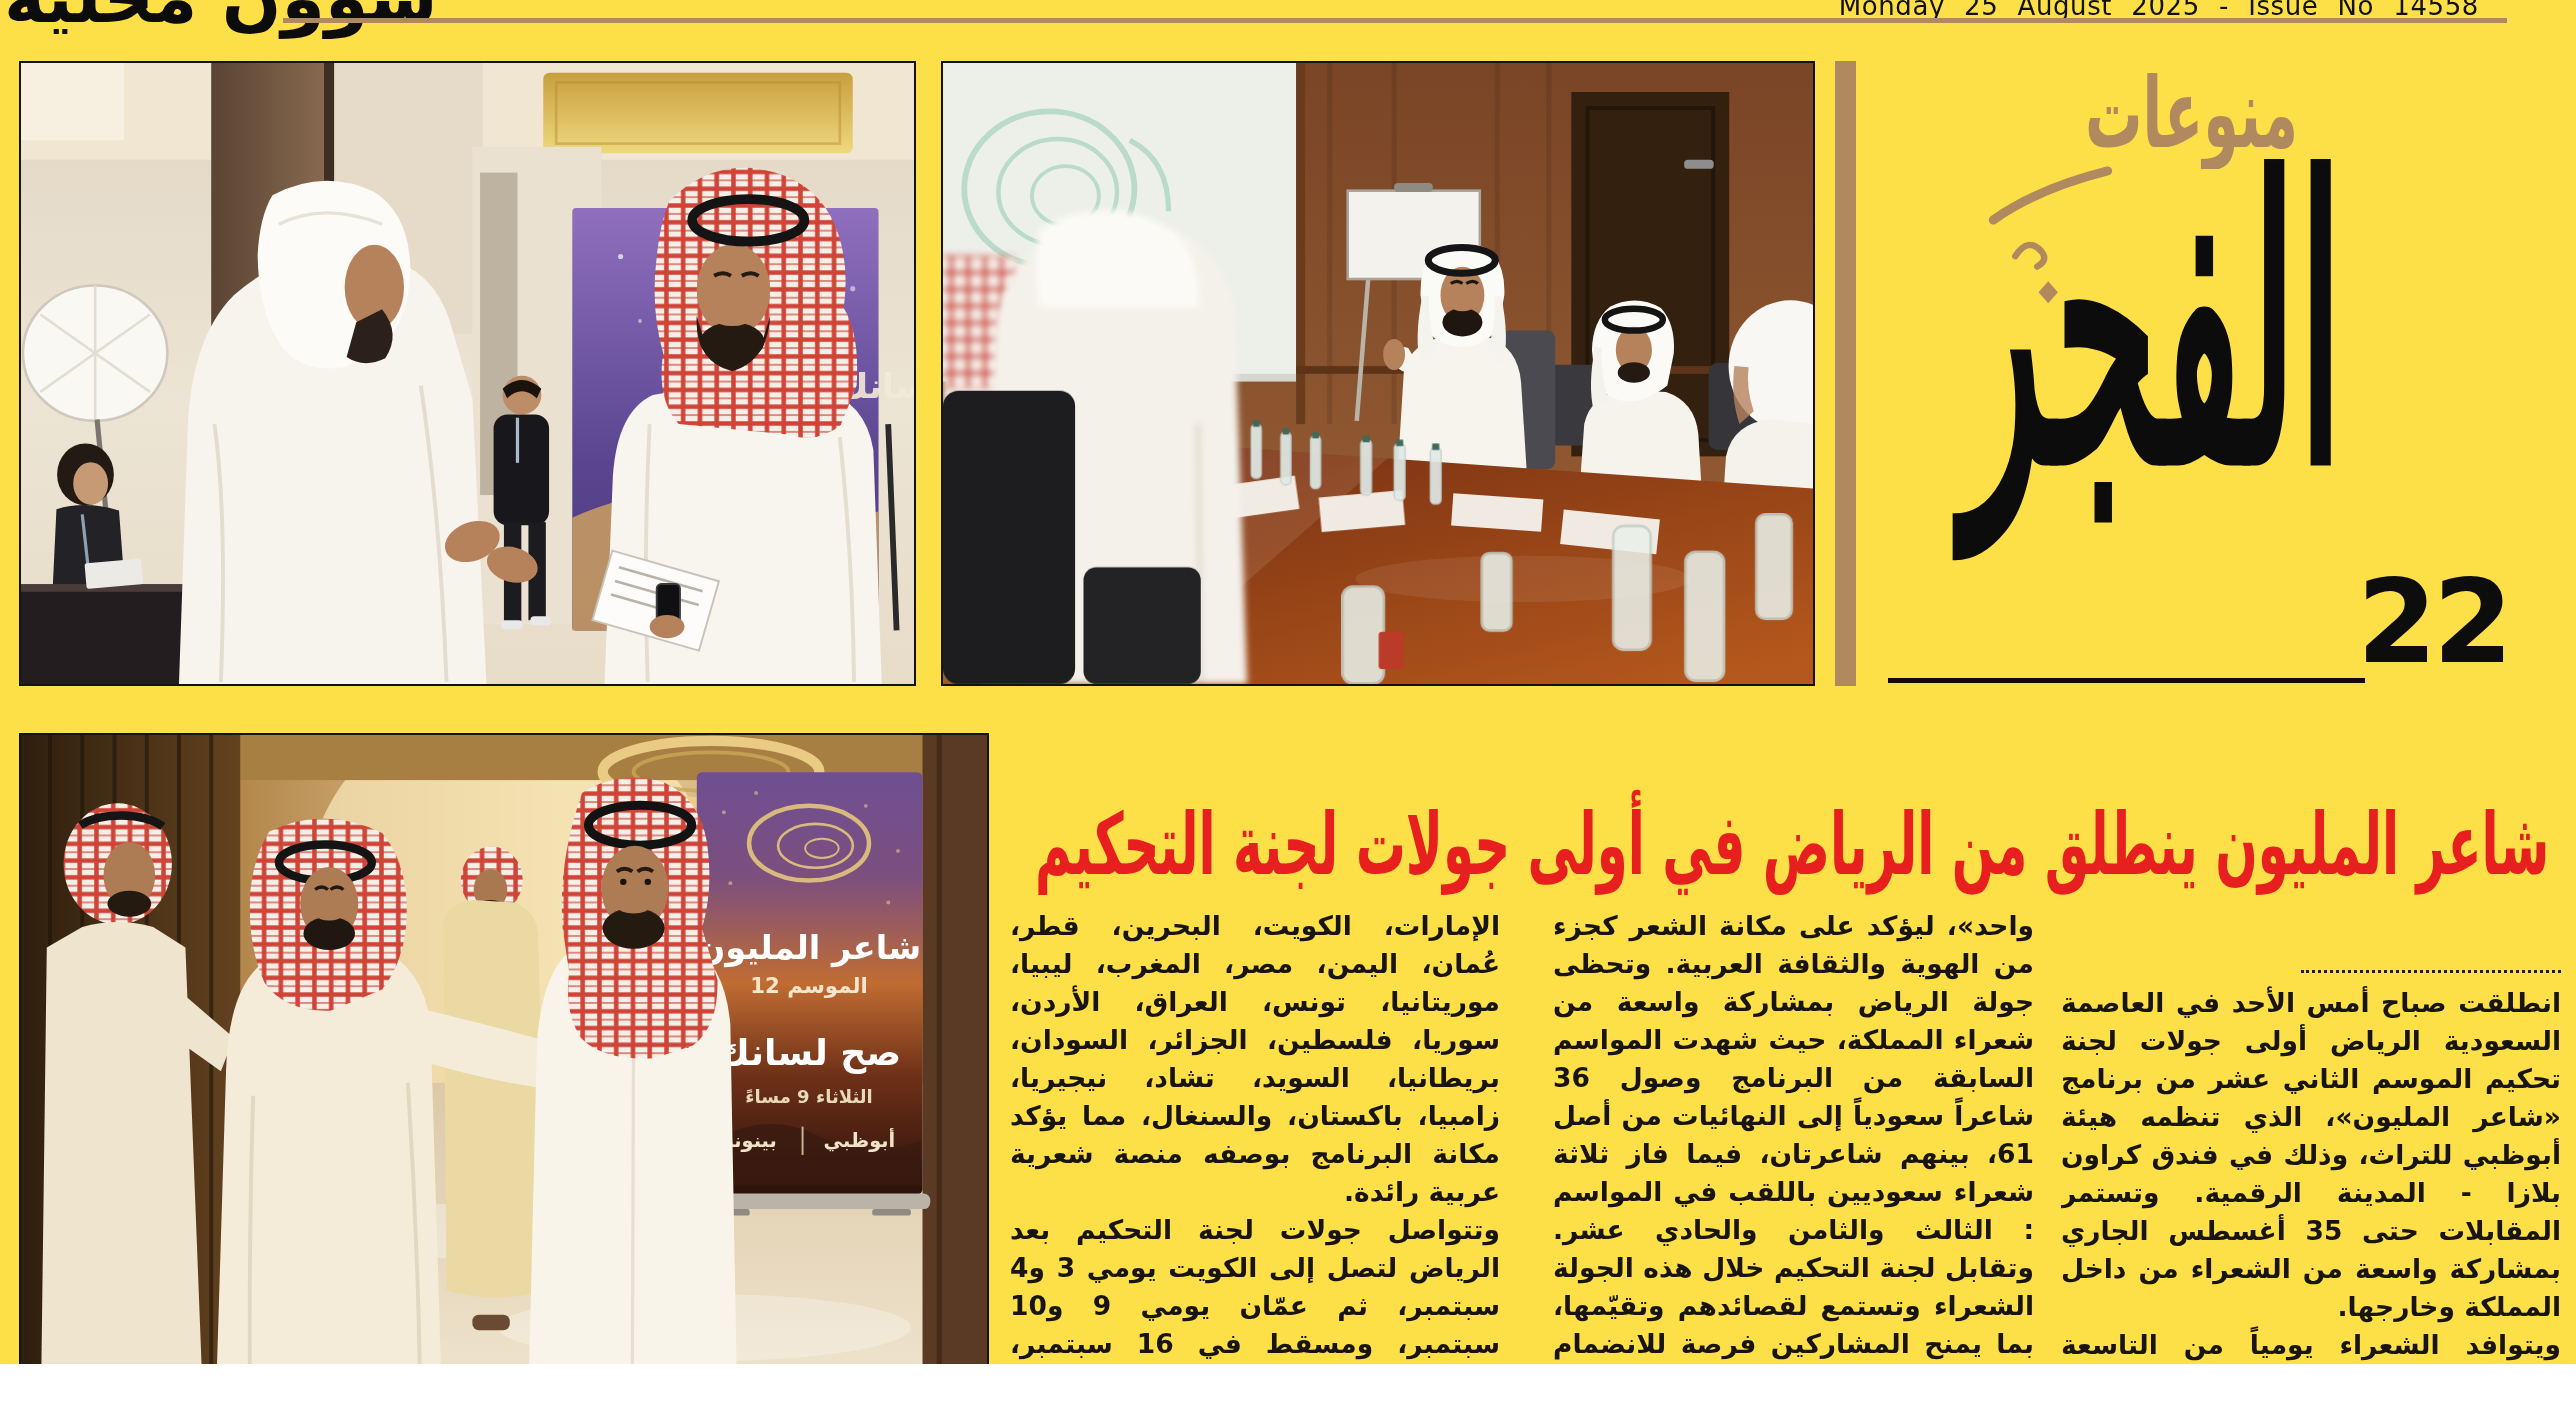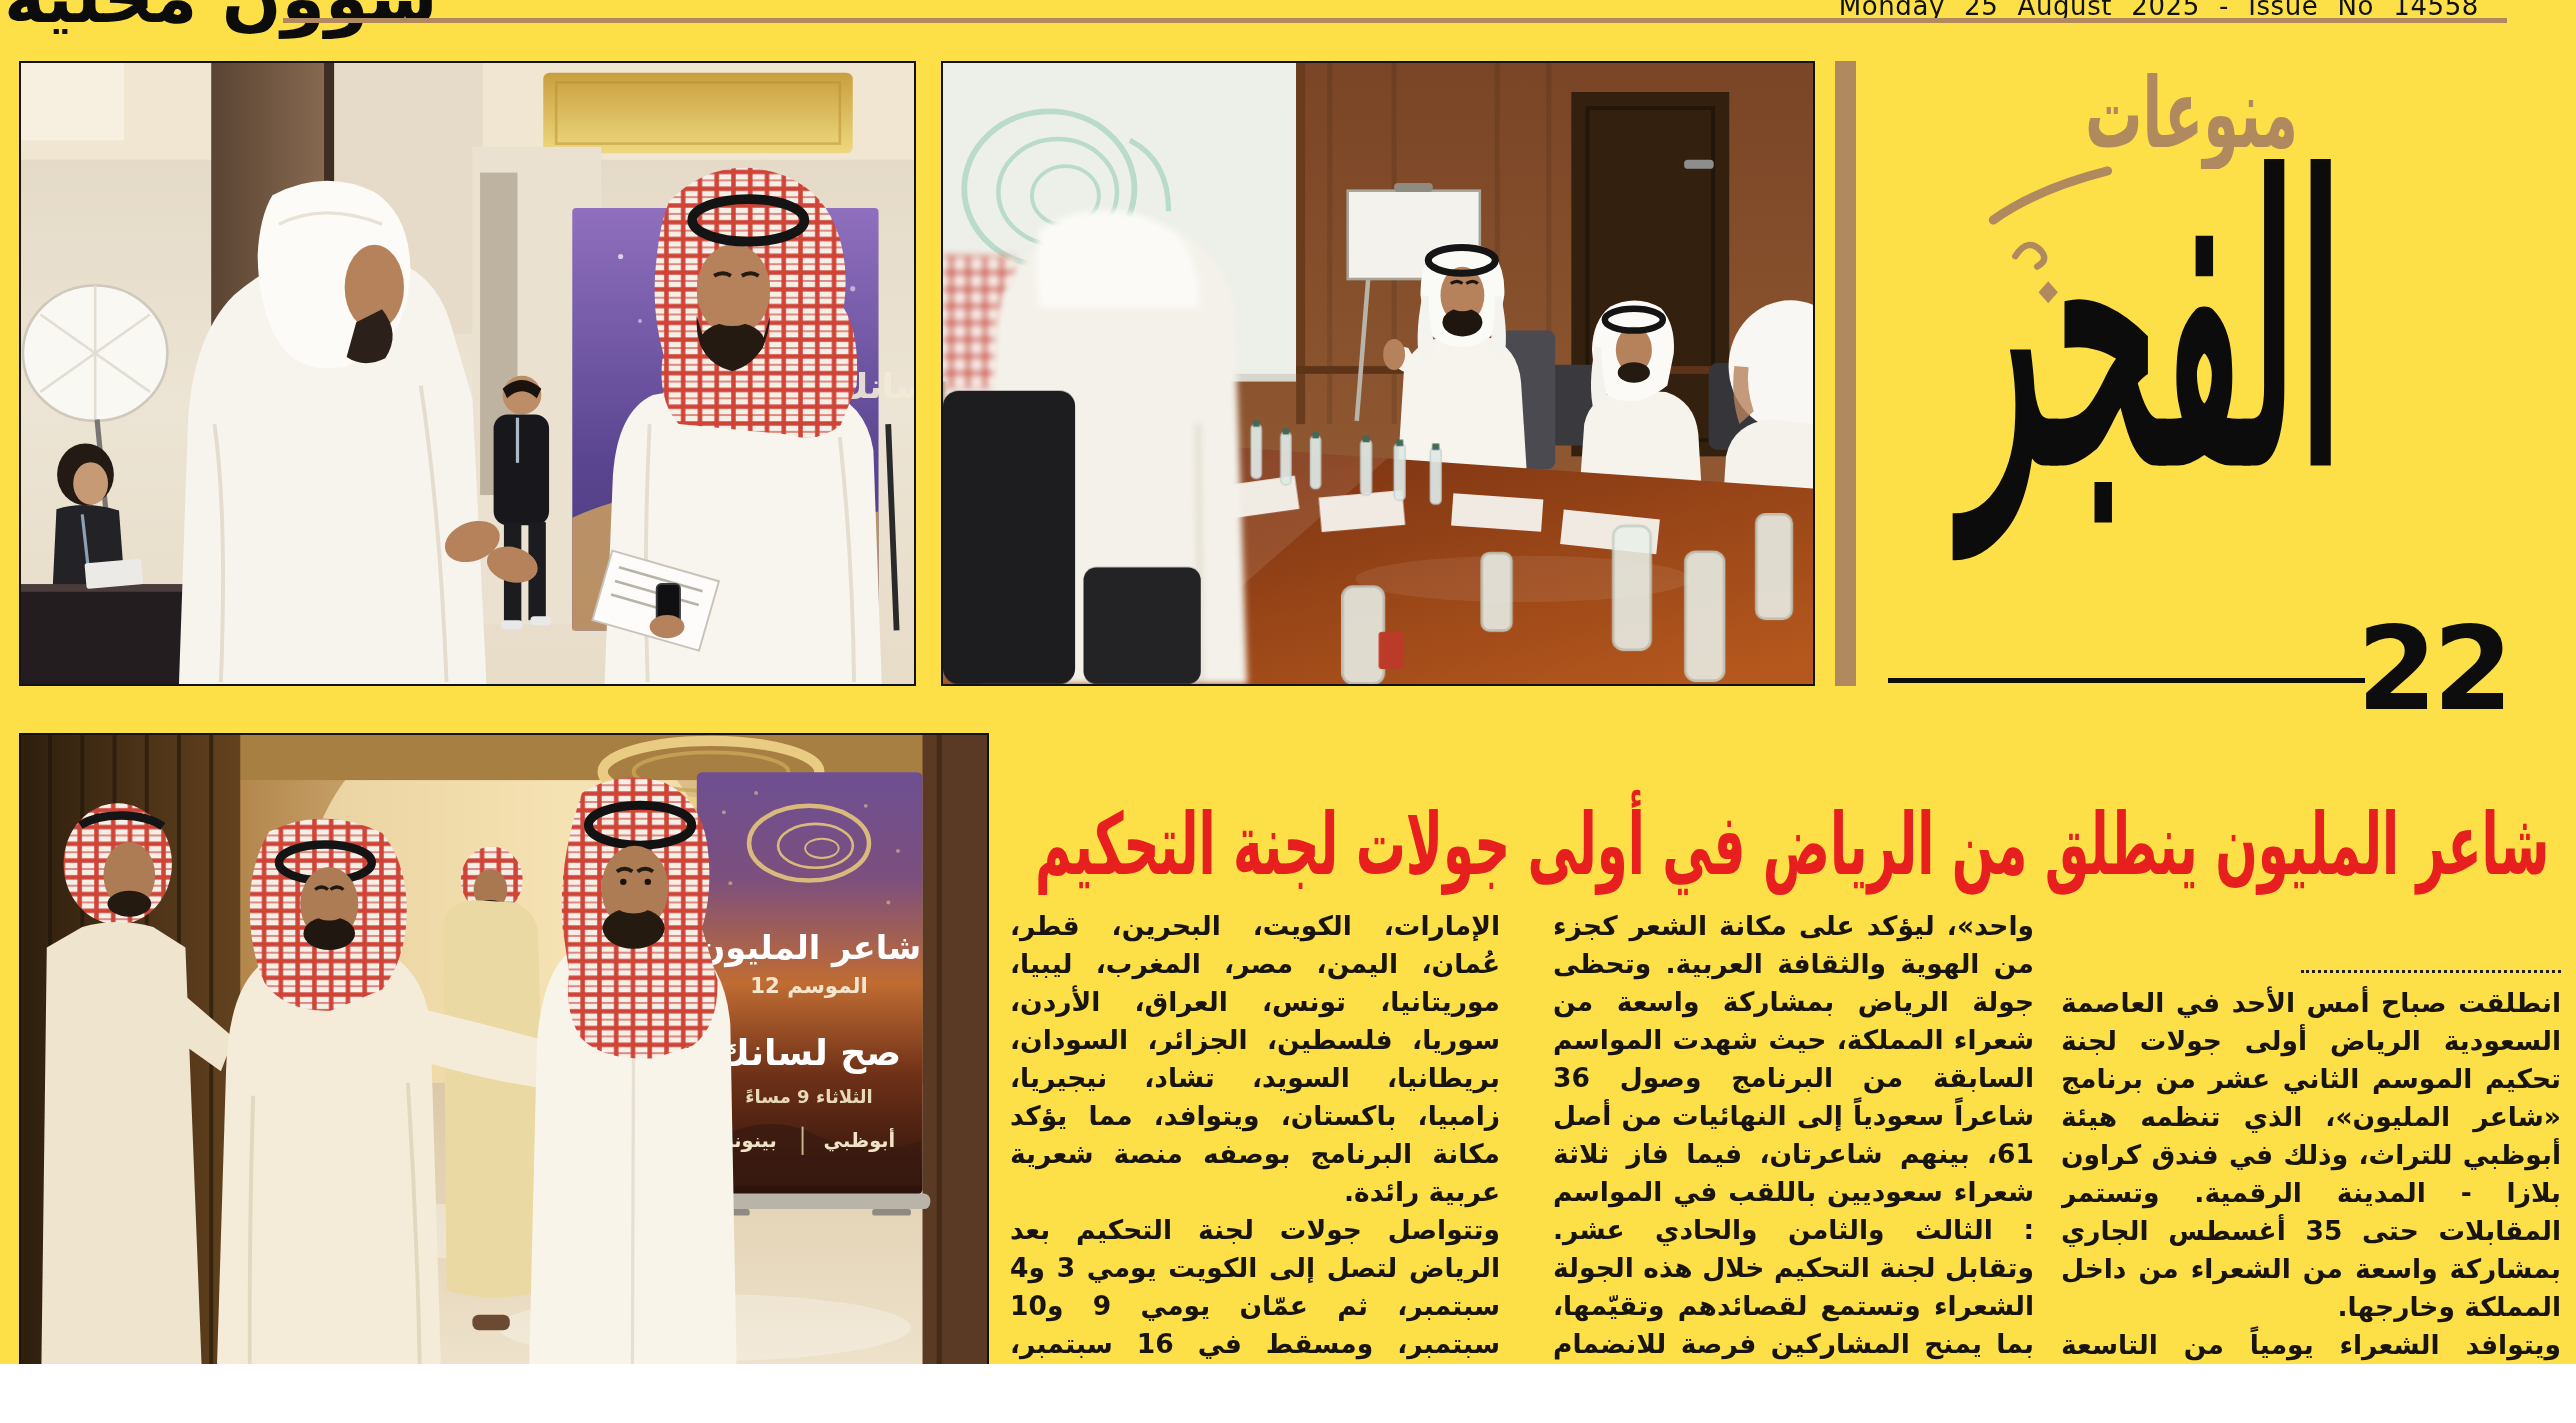--- a/index.html
+++ b/index.html
@@ -7,21 +7,21 @@
         font-family:"DejaVu Sans",sans-serif;text-decoration:underline;}
   .abs{position:absolute;}
   .photo{position:absolute;border:2.6px solid #121212;box-sizing:border-box;overflow:hidden;background:#e8e0d2;}
   .photo svg{display:block;width:100%;height:100%;}
   .masthead{position:absolute;left:3.9px;top:-43px;direction:rtl;font-weight:800;font-size:70px;
             color:#0c0c0c;letter-spacing:-1.3px;white-space:nowrap;}
   .dateline{position:absolute;right:97px;top:-9px;font-size:26px;color:#111;white-space:nowrap;
             word-spacing:10.3px;letter-spacing:0.6px;}
   .toprule{position:absolute;left:283px;top:17.5px;width:2224px;height:5.8px;background:#b1895f;}
   .vbar{position:absolute;left:1835px;top:61px;width:21px;height:625px;background:#b1895f;}
-  .pageno{position:absolute;left:2357px;top:612px;width:139px;text-align:left;
+  .pageno{position:absolute;left:2357px;top:565px;width:139px;text-align:left;
           font-size:115px;font-weight:800;letter-spacing:-3.9px;color:#0d0d0d;line-height:1;}
   .pagenorule{position:absolute;left:1888px;top:678px;width:477px;height:4.5px;background:#0d0d0d;}
   .kicker{position:absolute;left:1099px;top:700px;width:841px;direction:rtl;text-align:center;
           font-size:34px;font-weight:800;color:#0b0b0b;}
   .byline{position:absolute;left:2037px;top:928px;width:524px;direction:rtl;text-align:right;
           font-size:30px;font-weight:800;color:#e32a24;}
   .bylinerule{position:absolute;left:2301px;top:970px;width:260px;height:0;border-bottom:3.9px dotted #1d1d1d;}
   .bodycol{position:absolute;direction:rtl;text-align:justify;overflow:hidden;
            font-size:26.5px;line-height:38px;font-weight:700;color:#181411;}
   .bodycol p{margin:0;padding:0;}
@@ -467,18 +467,18 @@
   <div class="bylinerule"></div>
 
   <div class="bodycol" style="left:2061px;top:984px;width:500px;height:440px">
       <p>انطلقت صباح أمس الأحد في العاصمة السعودية الرياض أولى جولات لجنة تحكيم الموسم الثاني عشر من برنامج «شاعر المليون»، الذي تنظمه هيئة أبوظبي للتراث، وذلك في فندق كراون بلازا - المدينة الرقمية. وتستمر المقابلات حتى 35 أغسطس الجاري بمشاركة واسعة من الشعراء من داخل المملكة وخارجها.</p>
       <p>ويتوافد الشعراء يومياً من التاسعة صباحاً حتى التاسعة مساءً لعرض قصائدهم أمام لجنة التحكيم، التي تضم الدكتور سلطان العميمي، والدكتور غسان الحسن، والشاعر حمد السعيد، وذلك سعياً للتأهل إلى المراحل المتقدمة وحمل بيرق الشعر النبطي. ويحمل الموسم الجديد شعار «قصيدنا</p>
     </div>
   <div class="bodycol" style="left:1553px;top:907px;width:481px;height:517px">
       <p>واحد»، ليؤكد على مكانة الشعر كجزء من الهوية والثقافة العربية. وتحظى جولة الرياض بمشاركة واسعة من شعراء المملكة، حيث شهدت المواسم السابقة من البرنامج وصول 36 شاعراً سعودياً إلى النهائيات من أصل 61، بينهم شاعرتان، فيما فاز ثلاثة شعراء سعوديين باللقب في المواسم : الثالث والثامن والحادي عشر. وتقابل لجنة التحكيم خلال هذه الجولة الشعراء وتستمع لقصائدهم وتقيّمها، بما يمنح المشاركين فرصة للانضمام إلى قائمة الـ 100، سواء عبر اجتياز الاختبارات الأساسية أو بالحصول على البطاقة الذهبية التي تُمنح للشعراء المتميزين وتُعد شهادة من اللجنة على تفوق قصائدهم.</p>
     </div>
   <div class="bodycol" style="left:1010px;top:907px;width:490px;height:517px">
-      <p>الإمارات، الكويت، البحرين، قطر، عُمان، اليمن، مصر، المغرب، ليبيا، موريتانيا، تونس، العراق، الأردن، سوريا، فلسطين، الجزائر، السودان، بريطانيا، السويد، تشاد، نيجيريا، زامبيا، باكستان، ويتوافد، مما يؤكد مكانة البرنامج بوصفه منصة شعرية عربية رائدة.</p>
+      <p>الإمارات، الكويت، البحرين، قطر، عُمان، اليمن، مصر، المغرب، ليبيا، موريتانيا، تونس، العراق، الأردن، سوريا، فلسطين، الجزائر، السودان، بريطانيا، السويد، تشاد، نيجيريا، زامبيا، باكستان، والسنغال، مما يؤكد مكانة البرنامج بوصفه منصة شعرية عربية رائدة.</p>
       <p>وتتواصل جولات لجنة التحكيم بعد الرياض لتصل إلى الكويت يومي 3 و4 سبتمبر، ثم عمّان يومي 9 و10 سبتمبر، ومسقط في 16 سبتمبر، قبل أن تختتم في أبوظبي أيام 22 و23 و24 سبتمبر 2025. ومع ختام هذه الجولات، يتم اختيار 100 شاعر يخضعون لمراحل تصفية أدق وصولاً إلى 48 شاعراً متأهلاً إلى الحلقات المباشرة، حيث يبدأ مشوار التنافس على حمل البيرق والفوز بلقب "شاعر المليون".</p>
     </div>
 
 </div>
 
 
 </body></html>

